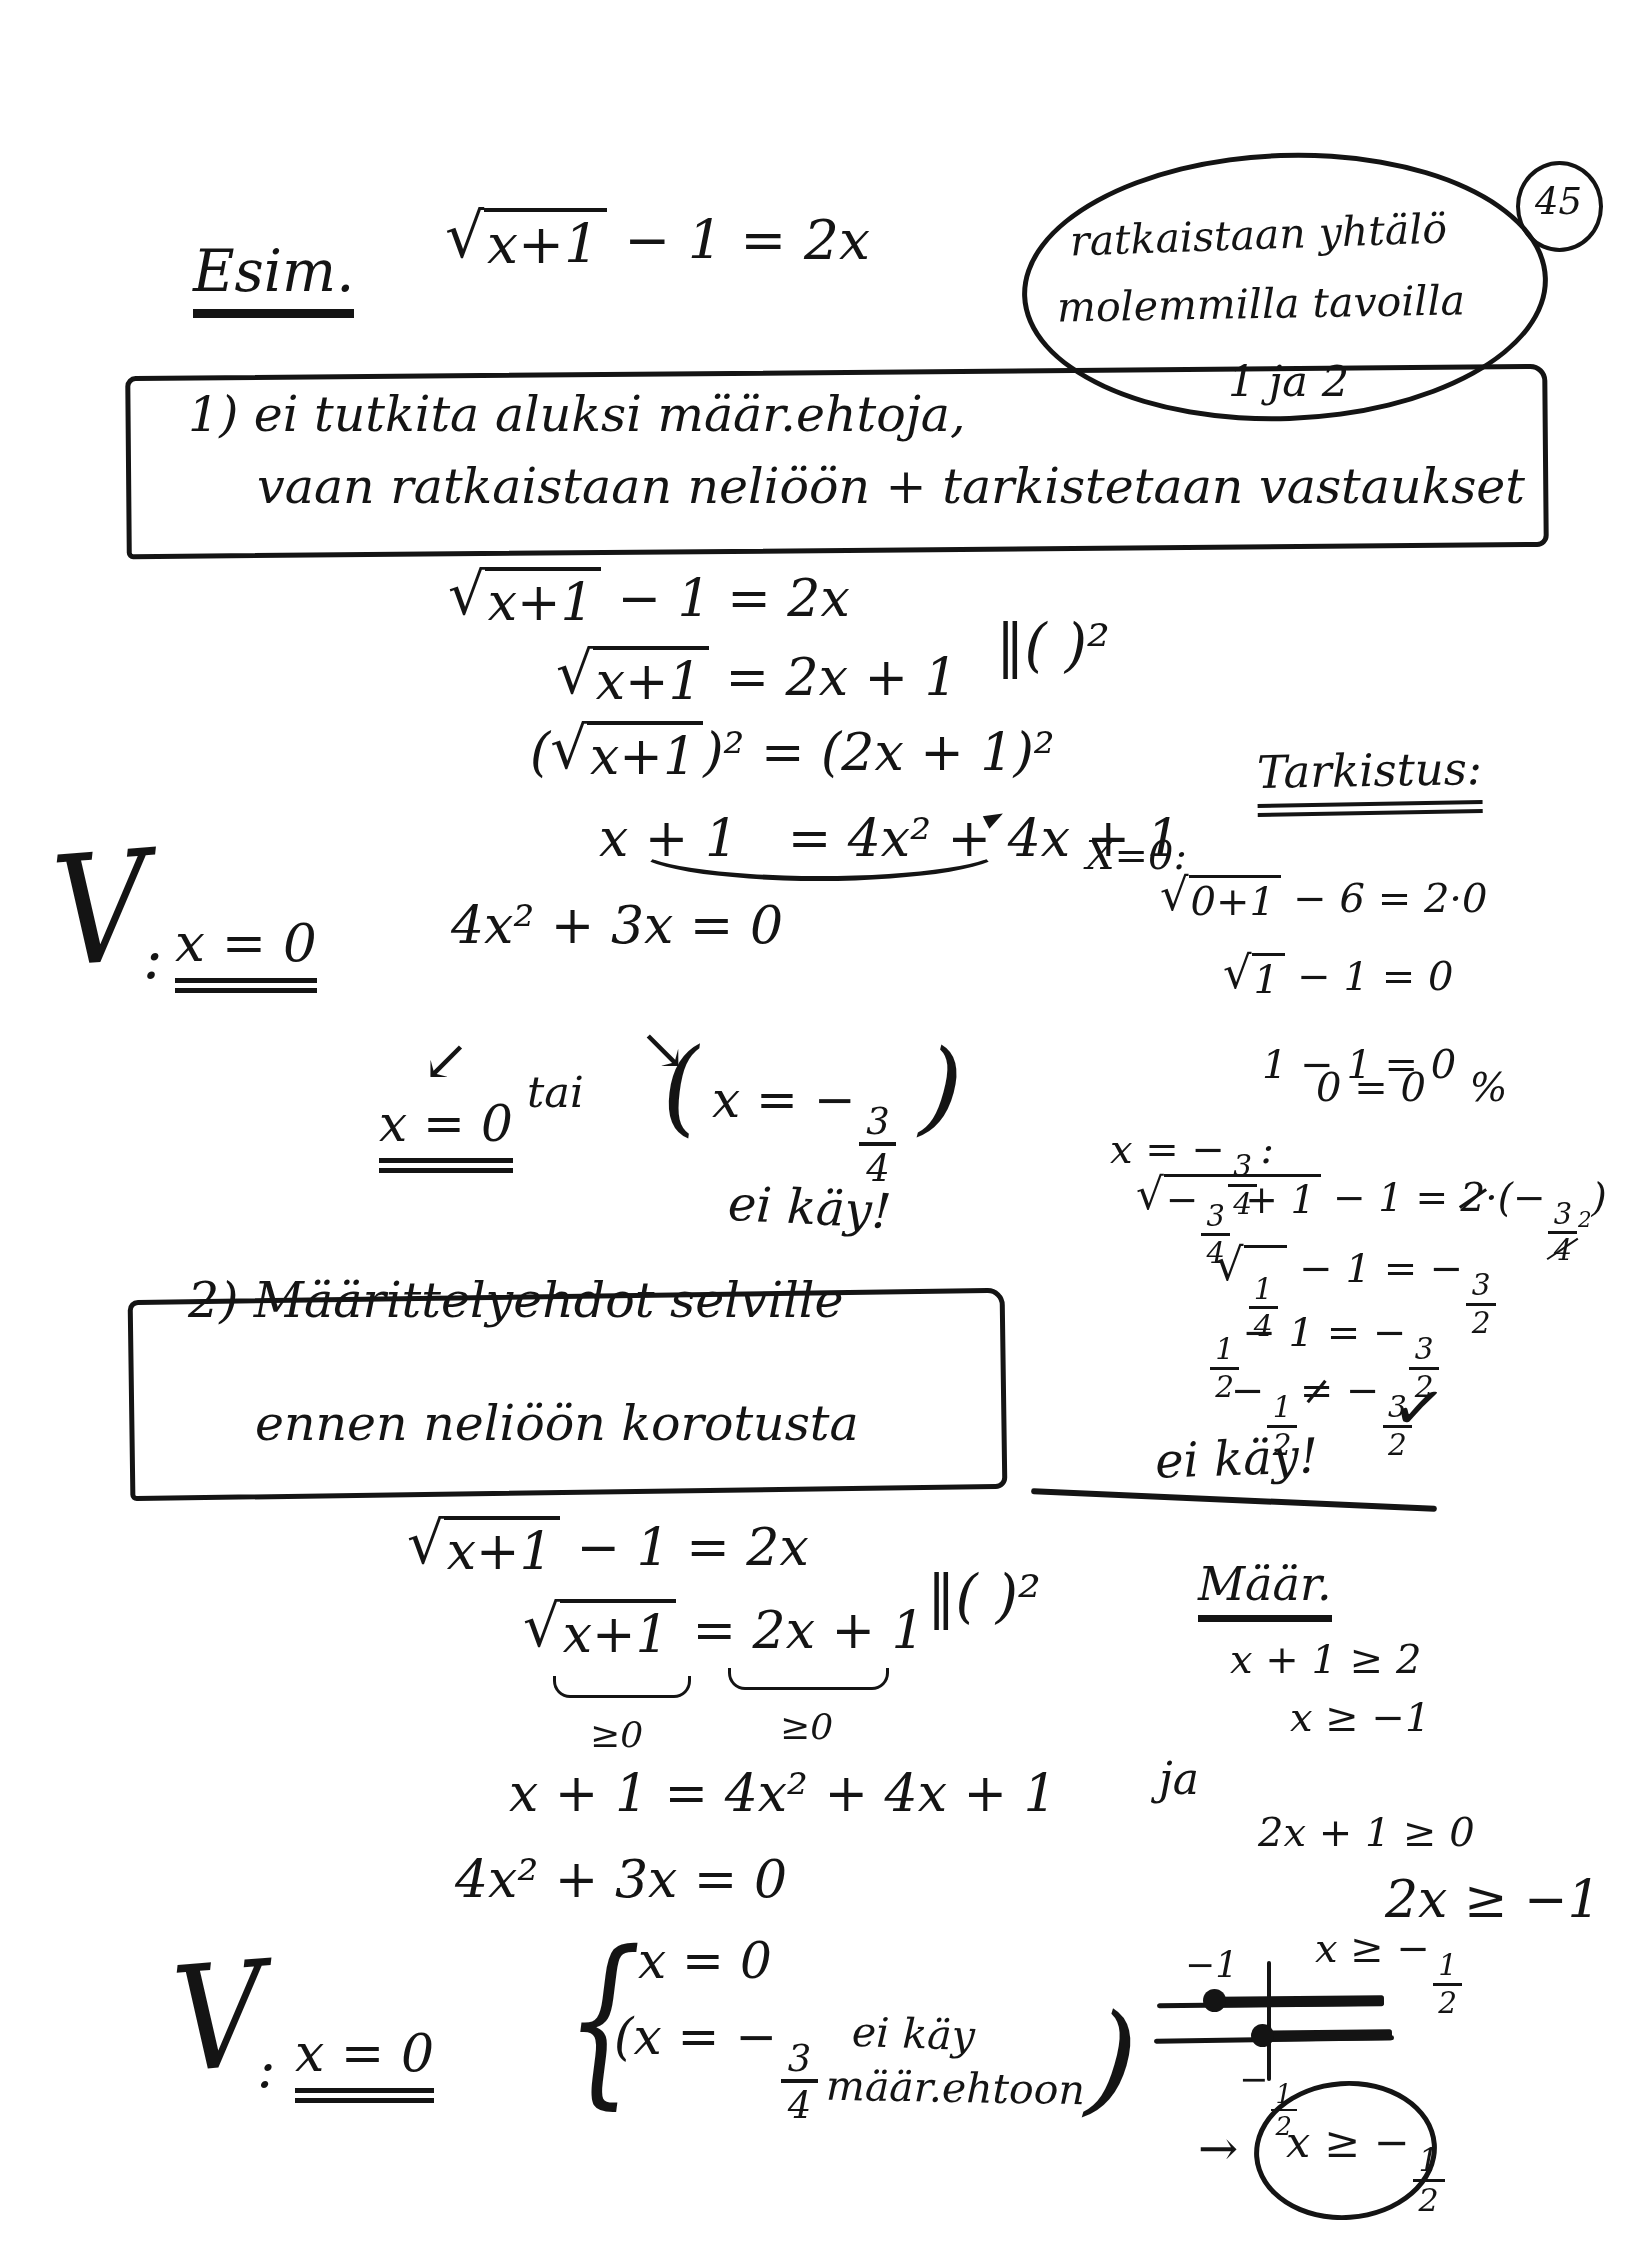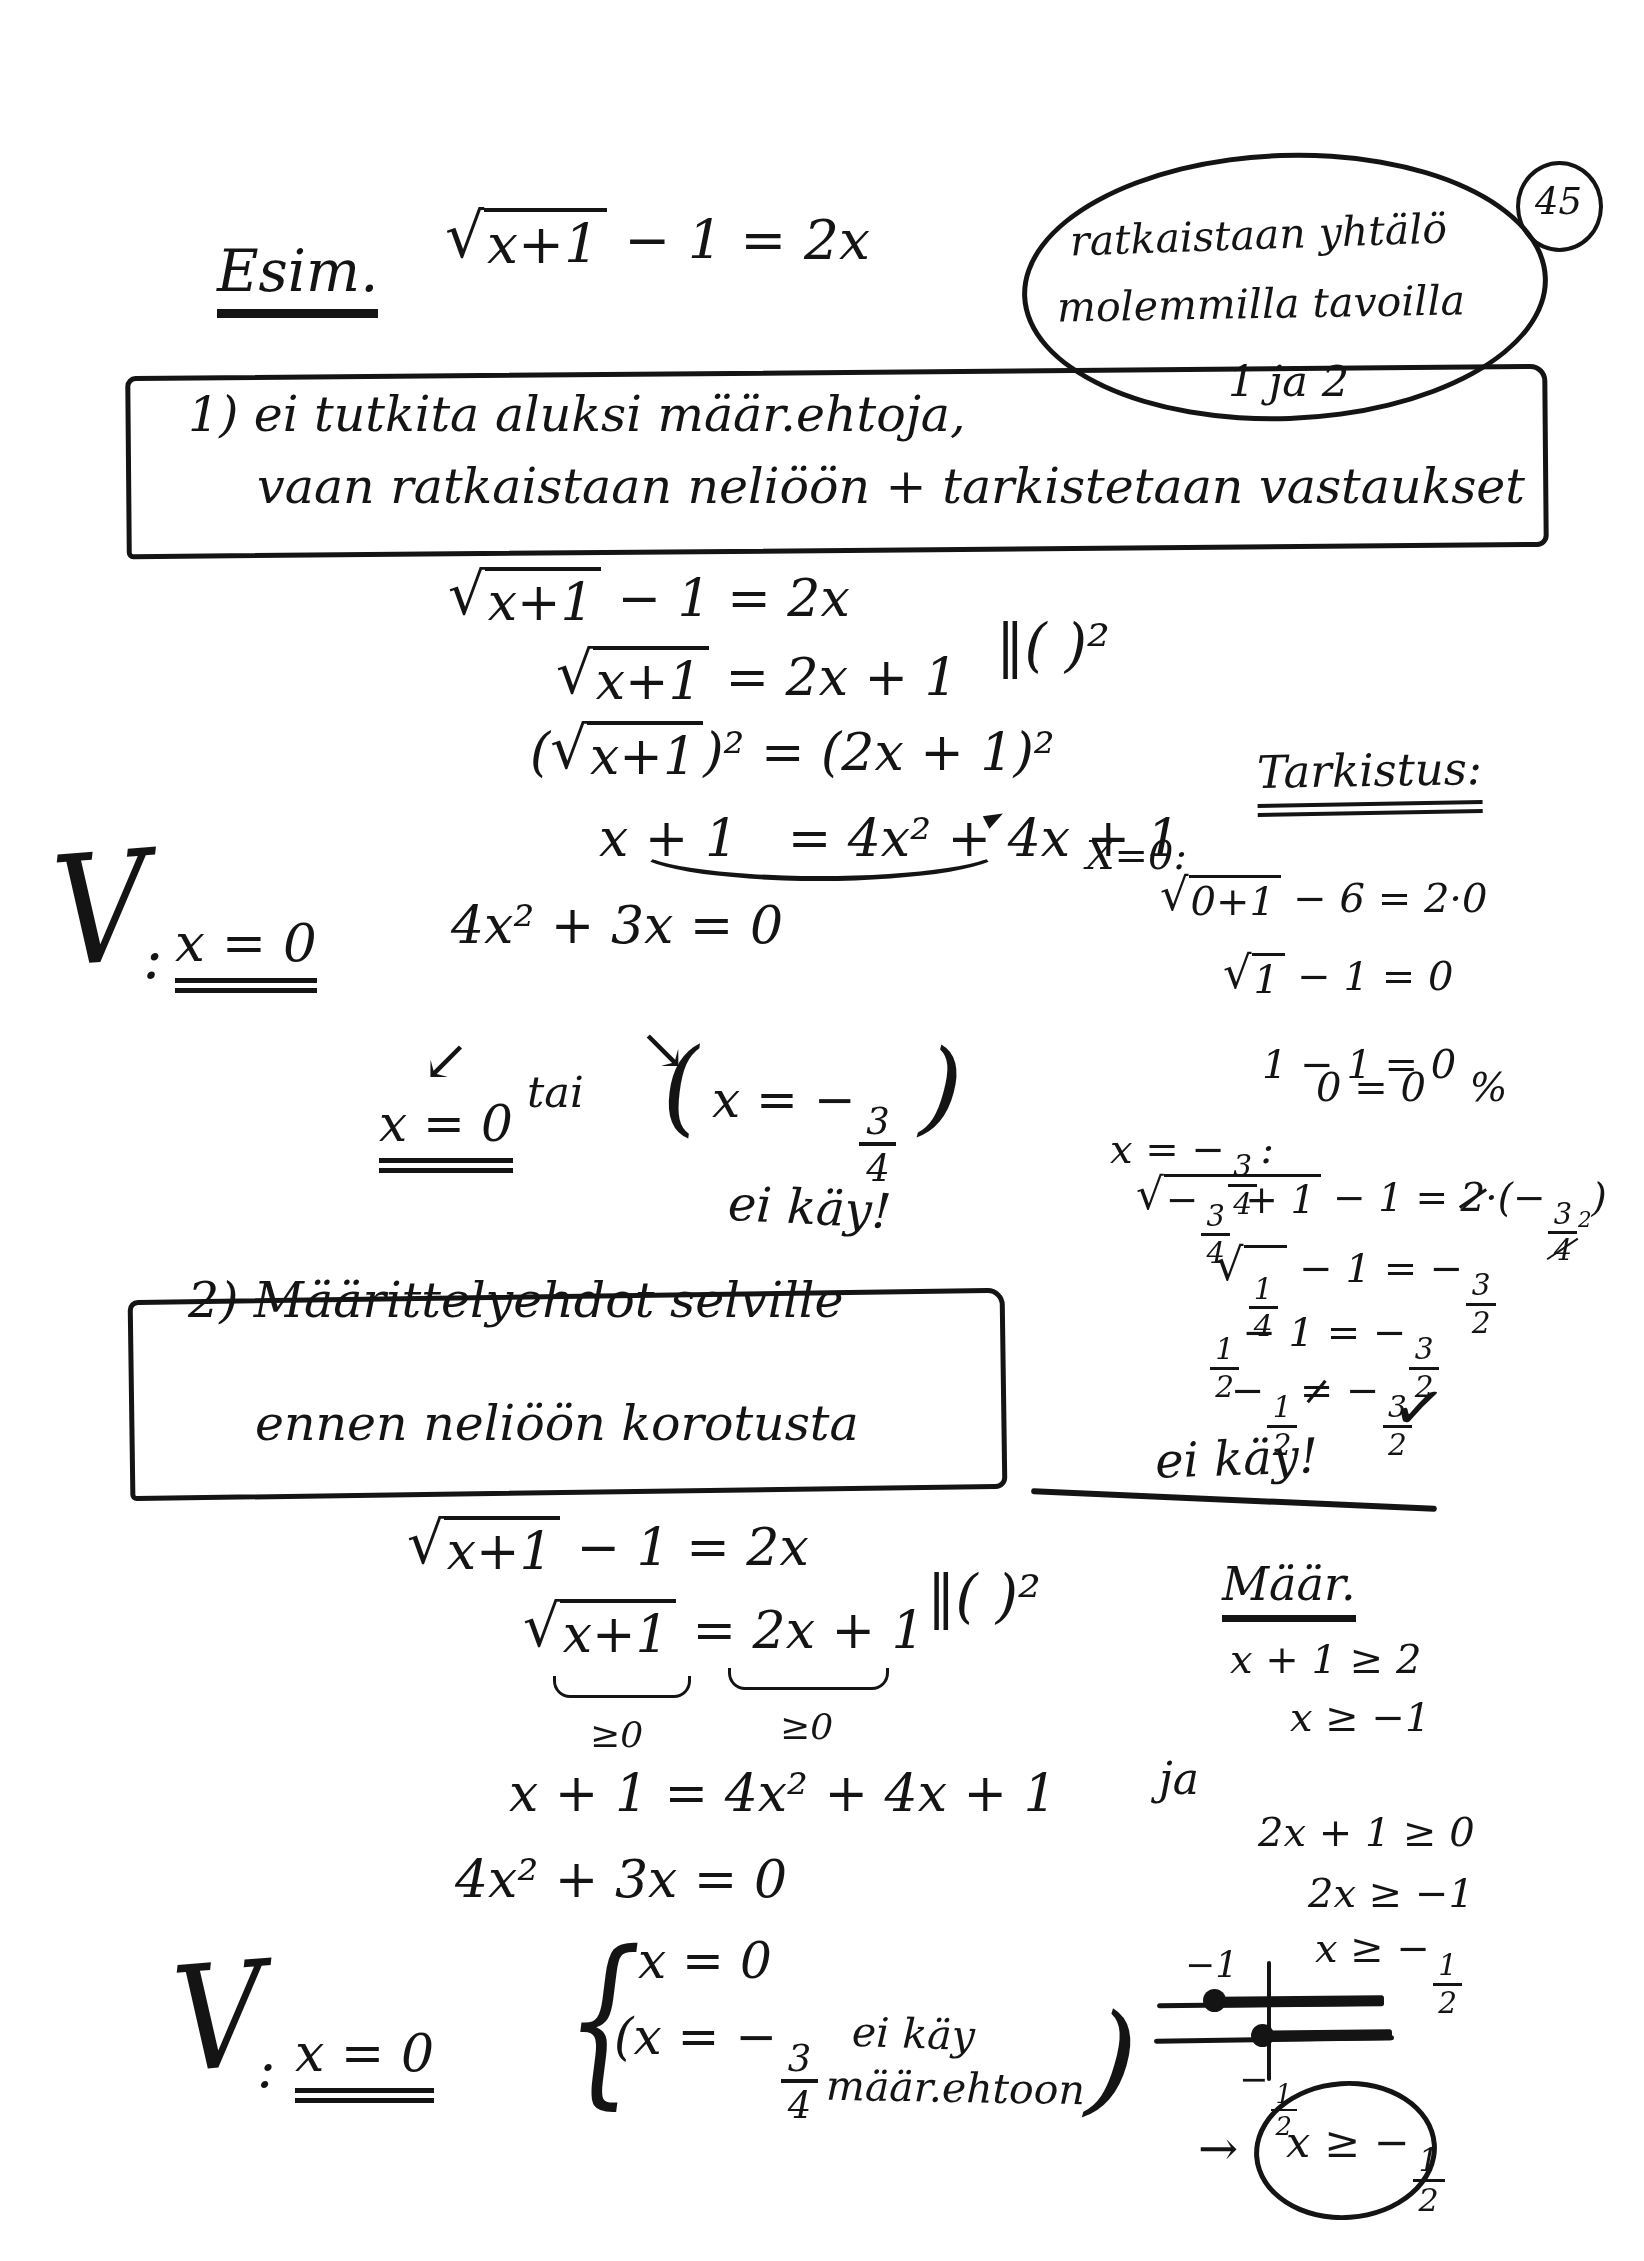--- a/index.html
+++ b/index.html
@@ -9,21 +9,21 @@
   
   .sq{display:inline-flex;align-items:flex-start;}
   .sq .rs{font-style:normal;line-height:1.0;font-size:1.12em;transform:translateY(-0.04em);}
   .sq .rad{display:inline-block;border-top:0.085em solid #141414;padding:0.03em 0.14em 0 0.05em;line-height:1.12;}
   
   .fr{display:inline-flex;flex-direction:column;align-items:center;line-height:1;
       font-size:0.74em;margin:0 0.10em;vertical-align:-0.45em;}
   .fr .fn{padding:0 0.18em 0.07em;border-bottom:0.11em solid #141414;}
   .fr .fd{padding:0.09em 0.18em 0;}
   .du{border-bottom:0.30em double #141414;padding-bottom:0.10em;}
-  .ul2{border-bottom:0.16em solid #141414;padding-bottom:0.08em;margin-left:24px;}
+  .ul2{border-bottom:0.16em solid #141414;padding-bottom:0.08em;}
   .cx{position:relative;display:inline-block;}
   .cx::after{content:"";position:absolute;left:-14%;top:46%;width:128%;
              border-top:0.085em solid #141414;transform:rotate(-34deg);}
   .sub2{font-size:0.55em;vertical-align:-0.75em;margin-left:-0.1em;}
   .box{position:absolute;border:5.2px solid #141414;border-radius:10.3px 17px 11.6px 6.4px;}
   .ellipse{position:absolute;border:5.2px solid #141414;border-radius:50%;}
   .hl{position:absolute;background:#141414;border-radius:2.6px;}
   .vl{position:absolute;background:#141414;border-radius:2.6px;}
   .dot{position:absolute;width:23px;height:23px;background:#141414;border-radius:50%;}
   .ub{position:absolute;height:19.3px;border:3.9px solid #141414;border-top:none;
@@ -243,21 +243,21 @@
     <span class="du">x = 0</span>
   </div>
 
   <div class="t" style="left:1198px;top:1559px;font-size:46px">
     <span class="ul2">Määr.</span>
   </div>
   <div class="t" style="left:1230px;top:1637px;font-size:40px">x + 1 ≥ 2</div>
   <div class="t" style="left:1290px;top:1695px;font-size:40px">x  ≥  −1</div>
   <div class="t" style="left:1159px;top:1755px;font-size:44px">ja</div>
   <div class="t" style="left:1258px;top:1810px;font-size:40px">2x + 1  ≥  0</div>
-  <div class="t" style="left:1308px;top:1871px;font-size:40px">2x  ≥  −1</div>
+  <div class="t" style="left:1385px;top:1871px;font-size:52px">2x  ≥  −1</div>
   <div class="t" style="left:1315px;top:1926px;font-size:40px">
     <span>x  ≥  −</span><span class="fr">
         <span class="fn">1</span>
         <span class="fd">2</span>
       </span>
   </div>
 
   <div class="t" style="left:1185px;top:1945px;font-size:36px">−1</div>
   <div class="hl" style="left:1157px;top:2002px;width:227px;height:4.5px;transform:rotate(-0.6deg)"></div>
   <div class="hl" style="left:1215px;top:1996px;width:169px;height:11px;transform:rotate(-0.6deg)"></div>

